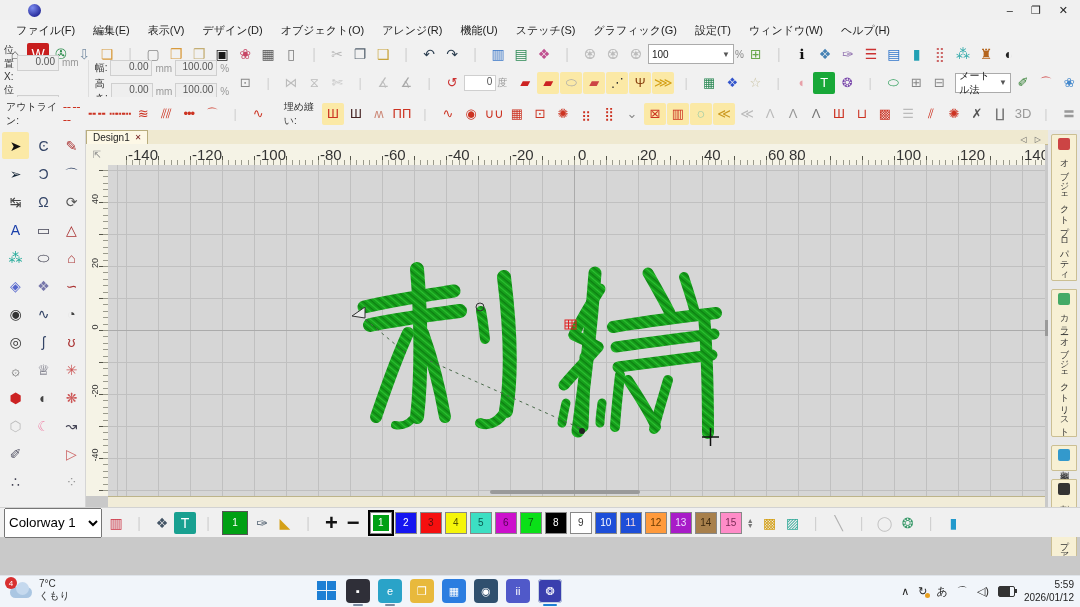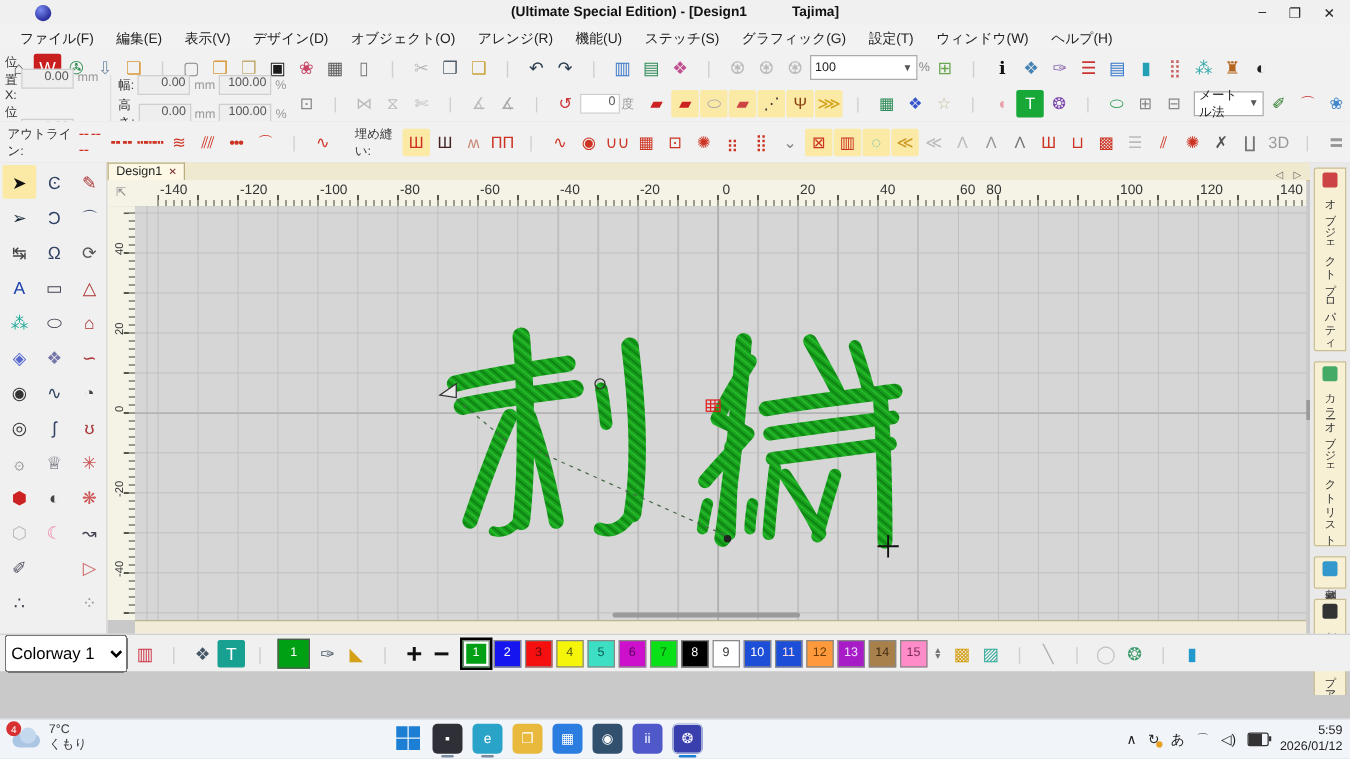--- a/index.html
+++ b/index.html
@@ -41,21 +41,21 @@
   .ltool{display:flex;align-items:center;justify-content:center;border-radius:2px;font-size:15px;}
 
   
   #tabstrip{left:86px;top:130px;width:962px;height:14px;background:#efe9d0;border-bottom:1px solid #c9bd90;display:flex;align-items:flex-end;font-size:10px;}
   #doctab{background:#fdf8e6;border:1px solid #b9ad7e;border-bottom:none;padding:0 6px;height:13px;display:flex;align-items:center;gap:5px;color:#222;}
   #tabnav{margin-left:auto;margin-right:4px;color:#666;font-size:8px;letter-spacing:3px;}
   #rulercorner{left:86px;top:144px;width:22px;height:21px;background:#f5f3e6;border-right:1px solid #c9c9c9;border-bottom:1px solid #c9c9c9;color:#888;font-size:10px;display:flex;align-items:center;justify-content:center;}
   #rulertop{left:108px;top:144px;width:937px;height:21px;background:#f5f3e6;border-bottom:1px solid #b5b5b5;overflow:hidden;
     background-image:repeating-linear-gradient(to right,#9a9a8c 0 1px,transparent 1px 6.4px),repeating-linear-gradient(to right,#55554a 0 1px,transparent 1px 32px);
     background-size:937px 5px,937px 9px;background-repeat:no-repeat;background-position:18px 16px,18px 12px;}
-  .hlab{position:absolute;top:2px;font-size:11px;color:#333;}
+  .hlab{position:absolute;top:2px;font-size:15px;color:#333;}
   #rulerleft{left:86px;top:165px;width:22px;height:331px;background:#f5f3e6;border-right:1px solid #b5b5b5;overflow:hidden;
     background-image:repeating-linear-gradient(to bottom,#9a9a8c 0 1px,transparent 1px 6.4px),repeating-linear-gradient(to bottom,#55554a 0 1px,transparent 1px 32px);
     background-size:5px 331px,9px 331px;background-repeat:no-repeat;background-position:17px 5px,13px 5px;}
   .vlab{position:absolute;left:1px;font-size:9px;color:#333;transform:rotate(-90deg);width:16px;text-align:center;}
 
   #canvas{left:108px;top:165px;width:937px;height:331px;background:#d6d6d6;overflow:hidden;
     background-image:repeating-linear-gradient(to right,#c0c0c0 0 1px,transparent 1px 32px),repeating-linear-gradient(to bottom,#c0c0c0 0 1px,transparent 1px 32px);
     background-position:18px 5px;}
   #axisv{left:466px;top:0;width:1px;height:331px;background:#ababab;}
   #axish{left:0;top:165px;width:937px;height:1px;background:#ababab;}
@@ -113,23 +113,20 @@
   .syncdot{position:relative;}
   .syncdot:after{content:"";position:absolute;right:-2px;bottom:0;width:5px;height:5px;border-radius:50%;background:#e8a020;}
 </style>
 </head>
 <body>
 
 <div id="app">
 
   <div id="titlebar" class="abs">
     <div id="appicon"></div>
-    <div id="titletext">
-      <span>(Ultimate Special Edition) - [Design1</span><span>Tajima]</span>
-    </div>
     <div id="wincontrols">
       <span>–</span>
       <span>❐</span>
       <span>✕</span>
     </div>
   </div>
 
   <div id="menubar" class="abs">
 
   <span class="mi">ファイル(F)</span>

